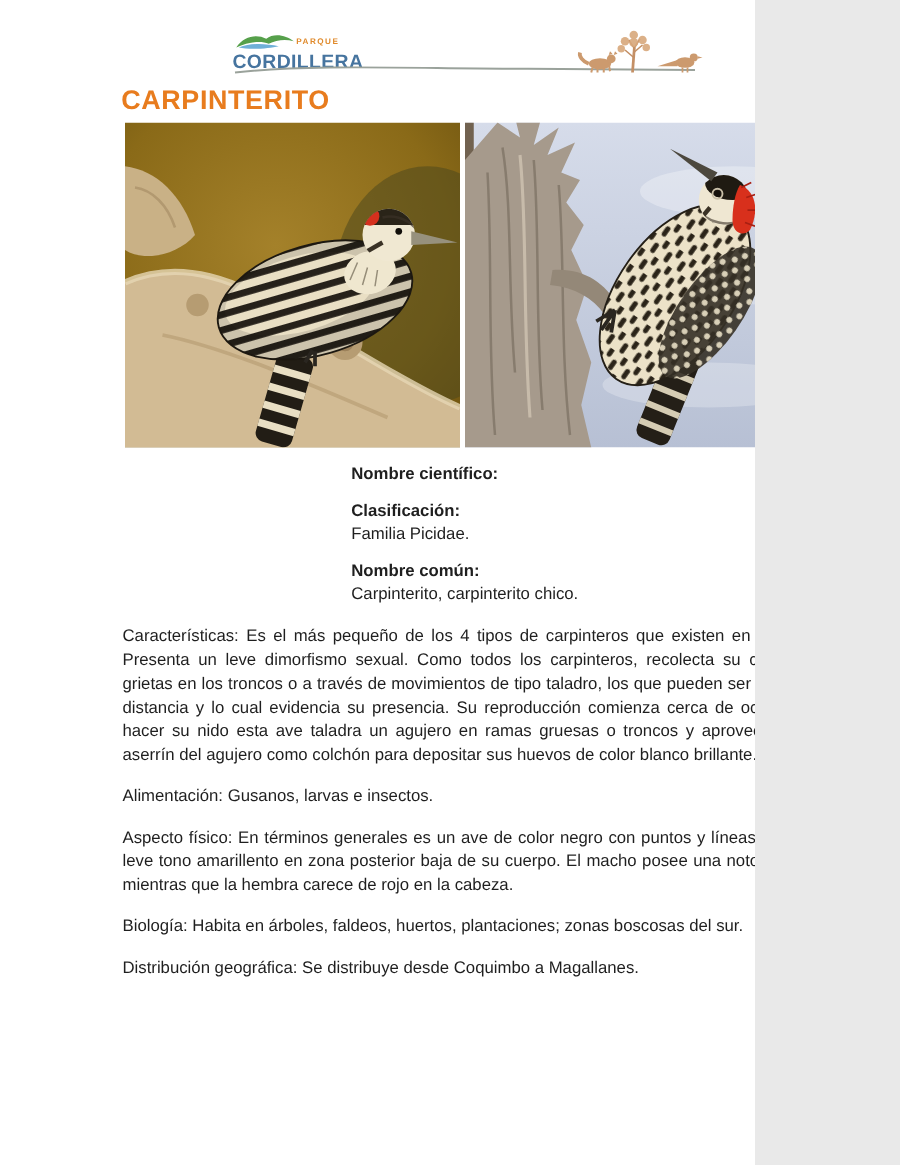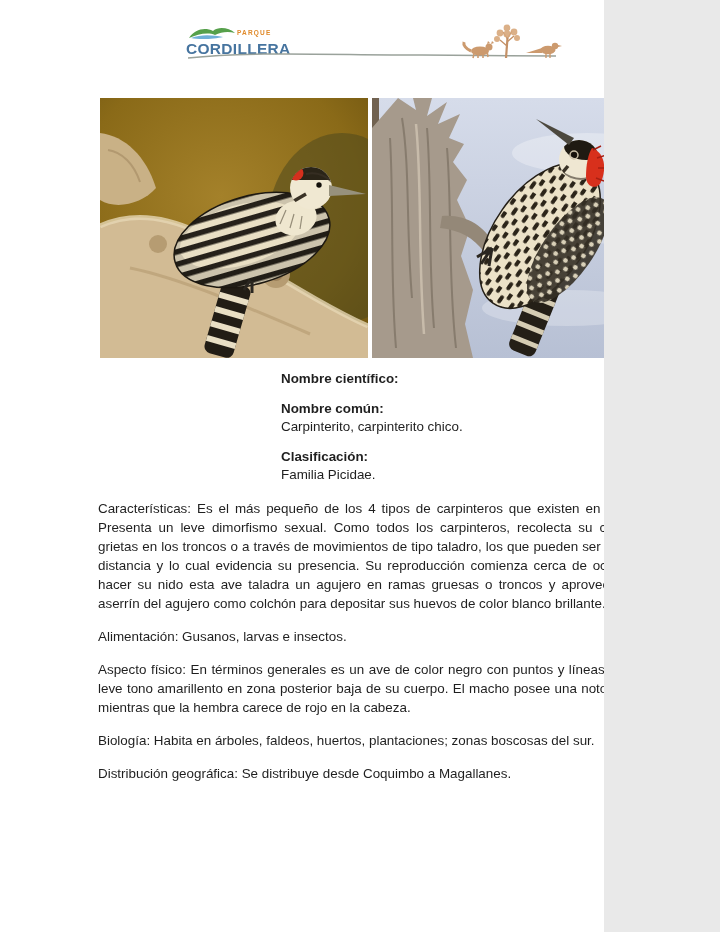--- a/index.html
+++ b/index.html
@@ -67,20 +67,21 @@
     </g>
     <g fill="#cc9a6e">
       <ellipse cx="366" cy="28" rx="7.5" ry="4.2"></ellipse>
       <circle cx="373" cy="24" r="3.2"></circle>
       <path d="M376,23 l4,1 l-4,1 Z"></path>
       <path d="M360,26 L344,31 L360,31 Z"></path>
       <path d="M364,32 L364,36 M368,32 L368,36" stroke="#cc9a6e" stroke-width="1.4" fill="none"></path>
     </g>
   </svg>
 
+  <div class="doc-title">CARPINTERITO</div>
 
   <div class="photo photo-left">
     <svg viewBox="0 0 268 260" preserveAspectRatio="none">
       <defs>
         <radialGradient id="lbg" cx="45%" cy="38%" r="80%">
           <stop offset="0" stop-color="#a4812a"></stop>
           <stop offset="0.65" stop-color="#8a6a18"></stop>
           <stop offset="1" stop-color="#6d5310"></stop>
         </radialGradient>
         <pattern id="pbL" width="14" height="12" patternUnits="userSpaceOnUse">
@@ -196,26 +197,26 @@
       <path d="M120,150 l-15,9 m15,-9 l-11,16 m11,-16 l-3,18" stroke="#2a2620" stroke-width="3" fill="none"></path>
     </svg>
   </div>
 
   <div class="content">
     <div class="info">
       <div class="info-group">
         <div class="info-label">Nombre científico:</div>
       </div>
       <div class="info-group">
+        <div class="info-label">Clasificación:</div>
+        <div>Familia Picidae.</div>
+      </div>
+      <div class="info-group">
         <div class="info-label">Nombre común:</div>
         <div>Carpinterito, carpinterito chico.</div>
-      </div>
-      <div class="info-group">
-        <div class="info-label">Clasificación:</div>
-        <div>Familia Picidae.</div>
       </div>
     </div>
 
     <p class="first"><b>Características: </b><span>Es el más pequeño de los 4 tipos de carpinteros que existen en nuestro país. Presenta un leve dimorfismo sexual. Como todos los carpinteros, recolecta su comida desde grietas en los troncos o a través de movimientos de tipo taladro, los que pueden ser oídos a cierta distancia y lo cual evidencia su presencia. Su reproducción comienza cerca de octubre, y para hacer su nido esta ave taladra un agujero en ramas gruesas o troncos y aprovecha el mismo aserrín del agujero como colchón para depositar sus huevos de color blanco brillante.</span></p>
     <p><b>Alimentación: </b><span>Gusanos, larvas e insectos.</span></p>
     <p><b>Aspecto físico: </b><span>En términos generales es un ave de color negro con puntos y líneas blancas y un leve tono amarillento en zona posterior baja de su cuerpo. El macho posee una notoria nuca roja, mientras que la hembra carece de rojo en la cabeza.</span></p>
     <p><b>Biología: </b><span>Habita en árboles, faldeos, huertos, plantaciones; zonas boscosas del sur.</span></p>
     <p><b>Distribución geográfica: </b><span>Se distribuye desde Coquimbo a Magallanes.</span></p>
   </div>
 

